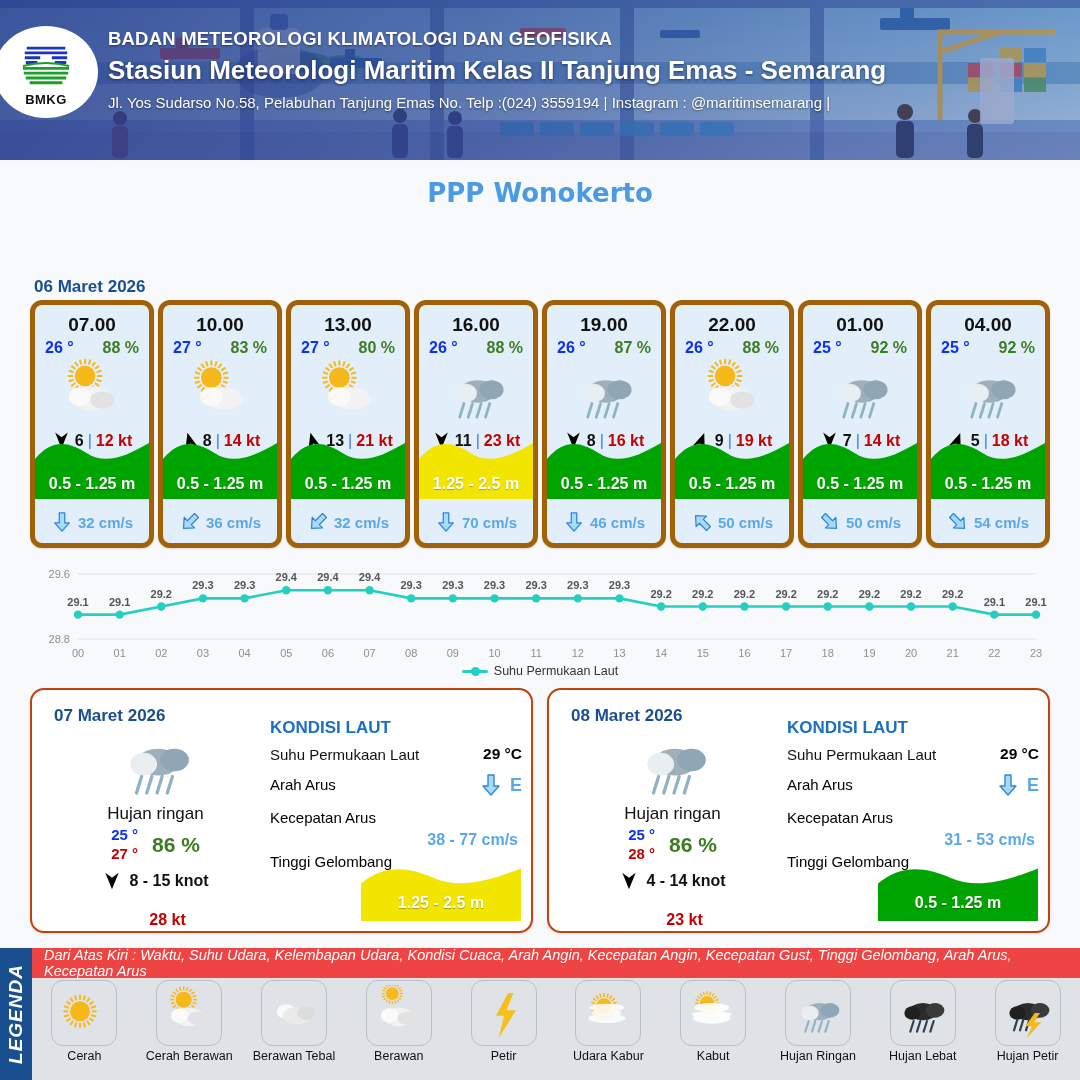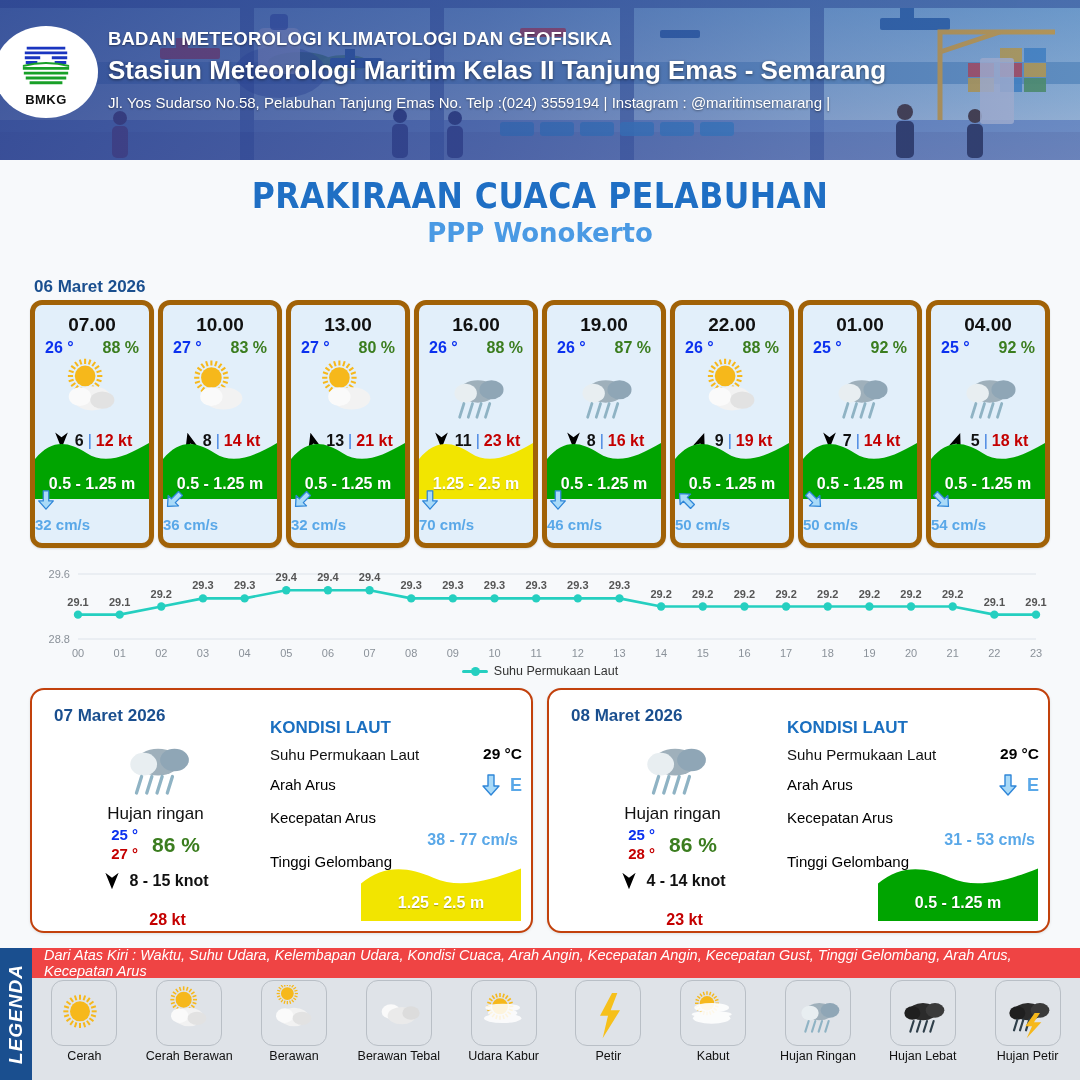--- a/index.html
+++ b/index.html
@@ -94,22 +94,22 @@
     position:absolute; left:0; right:0; bottom:44px; height:66px;
   }
   .c-wave svg { display:block; width:100%; height:100%; }
   .c-wave-label {
     position:absolute; left:0; right:0; bottom:50px;
     text-align:center; font-size:16px; font-weight:bold; color:#fff;
     text-shadow:0 1px 1px rgba(0,0,0,.25);
   }
   .c-cur {
     position:absolute; left:0; right:0; bottom:10px;
-    display:flex; align-items:flex-start; justify-content:center; gap:5px;
-    font-size:15px; font-weight:bold; color:#5aa8e8;flex-direction:column;
+    display:flex; align-items:center; justify-content:center; gap:5px;
+    font-size:15px; font-weight:bold; color:#5aa8e8;
   }
 
   
   .chart-wrap {
     position:absolute; left:30px; top:560px; width:1020px; height:125px;
   }
   .chart-svg { display:block; }
   .chart-legend {
     position:absolute; left:0; right:0; top:104px;
     display:flex; align-items:center; justify-content:center; gap:6px;
@@ -306,21 +306,20 @@
   </div>
 
   <div class="hdr-text">
     <div class="hdr-line1">BADAN METEOROLOGI KLIMATOLOGI DAN GEOFISIKA</div>
     <div class="hdr-line2">Stasiun Meteorologi Maritim Kelas II Tanjung Emas - Semarang</div>
     <div class="hdr-line3">Jl. Yos Sudarso No.58, Pelabuhan Tanjung Emas No. Telp :(024) 3559194 | Instagram : @maritimsemarang |</div>
   </div>
 </div>
 
 <div class="title-block">
-  <div class="title-main">PRAKIRAAN CUACA PELABUHAN</div>
   <div class="title-sub">PPP Wonokerto</div>
 </div>
 
 <div class="day-label">06 Maret 2026</div>
 
 <div class="cards" id="cards">
     <div class="card">
     <div class="c-time">07.00</div>
     <div class="c-th">
       <span class="c-temp">26 °</span>
@@ -1016,20 +1015,32 @@
               <ellipse cx="22" cy="46" rx="13" ry="11" fill="#fafafa"></ellipse>
               <ellipse cx="48" cy="50" rx="14" ry="10" fill="#e2e2e2"></ellipse>
             </g>
           </svg>
         </div>
     <div class="leg-lbl">Cerah Berawan</div>
       </div>
       <div class="leg-item">
         <div class="leg-box">
           <svg viewBox="0 0 72 84" width="48" height="56">
+            <g>
+              <ellipse cx="24" cy="40" rx="14" ry="11" fill="#fafafa"></ellipse>
+              <ellipse cx="40" cy="46" rx="21" ry="13" fill="#eaeaea"></ellipse>
+              <ellipse cx="54" cy="42" rx="13" ry="10" fill="#dcdcdc"></ellipse>
+            </g>
+          </svg>
+        </div>
+    <div class="leg-lbl">Berawan Tebal</div>
+      </div>
+      <div class="leg-item">
+        <div class="leg-box">
+          <svg viewBox="0 0 72 84" width="48" height="56">
             <g transform="translate(2,-8) scale(.8)">
               <g>
                 <circle cx="30" cy="26" r="12" fill="#f6b81b"></circle>
     <line x1="44" y1="26" x2="50" y2="26" stroke="#f6b81b" stroke-width="2.4"></line>
                 <line x1="43.31479122813215" y1="30.326237921249263" x2="49.02113032590307" y2="32.180339887498945" stroke="#f6b81b" stroke-width="2.4"></line>
                 <line x1="41.326237921249266" y1="34.22899353209462" x2="46.180339887498945" y2="37.75570504584947" stroke="#f6b81b" stroke-width="2.4"></line>
                 <line x1="38.22899353209462" y1="37.326237921249266" x2="41.75570504584947" y2="42.180339887498945" stroke="#f6b81b" stroke-width="2.4"></line>
                 <line x1="34.326237921249266" y1="39.31479122813215" x2="36.180339887498945" y2="45.02113032590307" stroke="#f6b81b" stroke-width="2.4"></line>
                 <line x1="30" y1="40" x2="30" y2="46" stroke="#f6b81b" stroke-width="2.4"></line>
                 <line x1="25.673762078750737" y1="39.31479122813215" x2="23.819660112501055" y2="45.02113032590307" stroke="#f6b81b" stroke-width="2.4"></line>
@@ -1053,28 +1064,24 @@
               <ellipse cx="22" cy="46" rx="13" ry="11" fill="#fafafa"></ellipse>
               <ellipse cx="48" cy="50" rx="14" ry="10" fill="#e2e2e2"></ellipse>
             </g>
           </svg>
         </div>
     <div class="leg-lbl">Berawan</div>
       </div>
       <div class="leg-item">
         <div class="leg-box">
           <svg viewBox="0 0 72 84" width="48" height="56">
-            <g>
-              <ellipse cx="24" cy="40" rx="14" ry="11" fill="#fafafa"></ellipse>
-              <ellipse cx="40" cy="46" rx="21" ry="13" fill="#eaeaea"></ellipse>
-              <ellipse cx="54" cy="42" rx="13" ry="10" fill="#dcdcdc"></ellipse>
-            </g>
-          </svg>
-        </div>
-    <div class="leg-lbl">Berawan Tebal</div>
+            <path d="M42 12 L24 46 L36 46 L28 80 L54 38 L40 38 L50 12 Z" fill="#f6c01b"></path>
+          </svg>
+        </div>
+    <div class="leg-lbl">Petir</div>
       </div>
       <div class="leg-item">
         <div class="leg-box">
           <svg viewBox="0 0 72 84" width="48" height="56">
             <g transform="translate(0,6)">
               <g>
                 <circle cx="30" cy="26" r="12" fill="#f6b81b"></circle>
     <line x1="44" y1="26" x2="50" y2="26" stroke="#f6b81b" stroke-width="2.4"></line>
                 <line x1="43.31479122813215" y1="30.326237921249263" x2="49.02113032590307" y2="32.180339887498945" stroke="#f6b81b" stroke-width="2.4"></line>
                 <line x1="41.326237921249266" y1="34.22899353209462" x2="46.180339887498945" y2="37.75570504584947" stroke="#f6b81b" stroke-width="2.4"></line>
@@ -1102,28 +1109,20 @@
               <ellipse cx="34" cy="50" rx="28" ry="7"></ellipse>
               <ellipse cx="34" cy="42" rx="22" ry="6"></ellipse>
             </g>
           </svg>
         </div>
     <div class="leg-lbl">Udara Kabur</div>
       </div>
       <div class="leg-item">
         <div class="leg-box">
           <svg viewBox="0 0 72 84" width="48" height="56">
-            <path d="M42 12 L24 46 L36 46 L28 80 L54 38 L40 38 L50 12 Z" fill="#f6c01b"></path>
-          </svg>
-        </div>
-    <div class="leg-lbl">Petir</div>
-      </div>
-      <div class="leg-item">
-        <div class="leg-box">
-          <svg viewBox="0 0 72 84" width="48" height="56">
             <g transform="translate(0,4) scale(.9)">
               <g>
                 <circle cx="30" cy="26" r="12" fill="#f6b81b"></circle>
     <line x1="44" y1="26" x2="50" y2="26" stroke="#f6b81b" stroke-width="2.4"></line>
                 <line x1="43.31479122813215" y1="30.326237921249263" x2="49.02113032590307" y2="32.180339887498945" stroke="#f6b81b" stroke-width="2.4"></line>
                 <line x1="41.326237921249266" y1="34.22899353209462" x2="46.180339887498945" y2="37.75570504584947" stroke="#f6b81b" stroke-width="2.4"></line>
                 <line x1="38.22899353209462" y1="37.326237921249266" x2="41.75570504584947" y2="42.180339887498945" stroke="#f6b81b" stroke-width="2.4"></line>
                 <line x1="34.326237921249266" y1="39.31479122813215" x2="36.180339887498945" y2="45.02113032590307" stroke="#f6b81b" stroke-width="2.4"></line>
                 <line x1="30" y1="40" x2="30" y2="46" stroke="#f6b81b" stroke-width="2.4"></line>
                 <line x1="25.673762078750737" y1="39.31479122813215" x2="23.819660112501055" y2="45.02113032590307" stroke="#f6b81b" stroke-width="2.4"></line>

